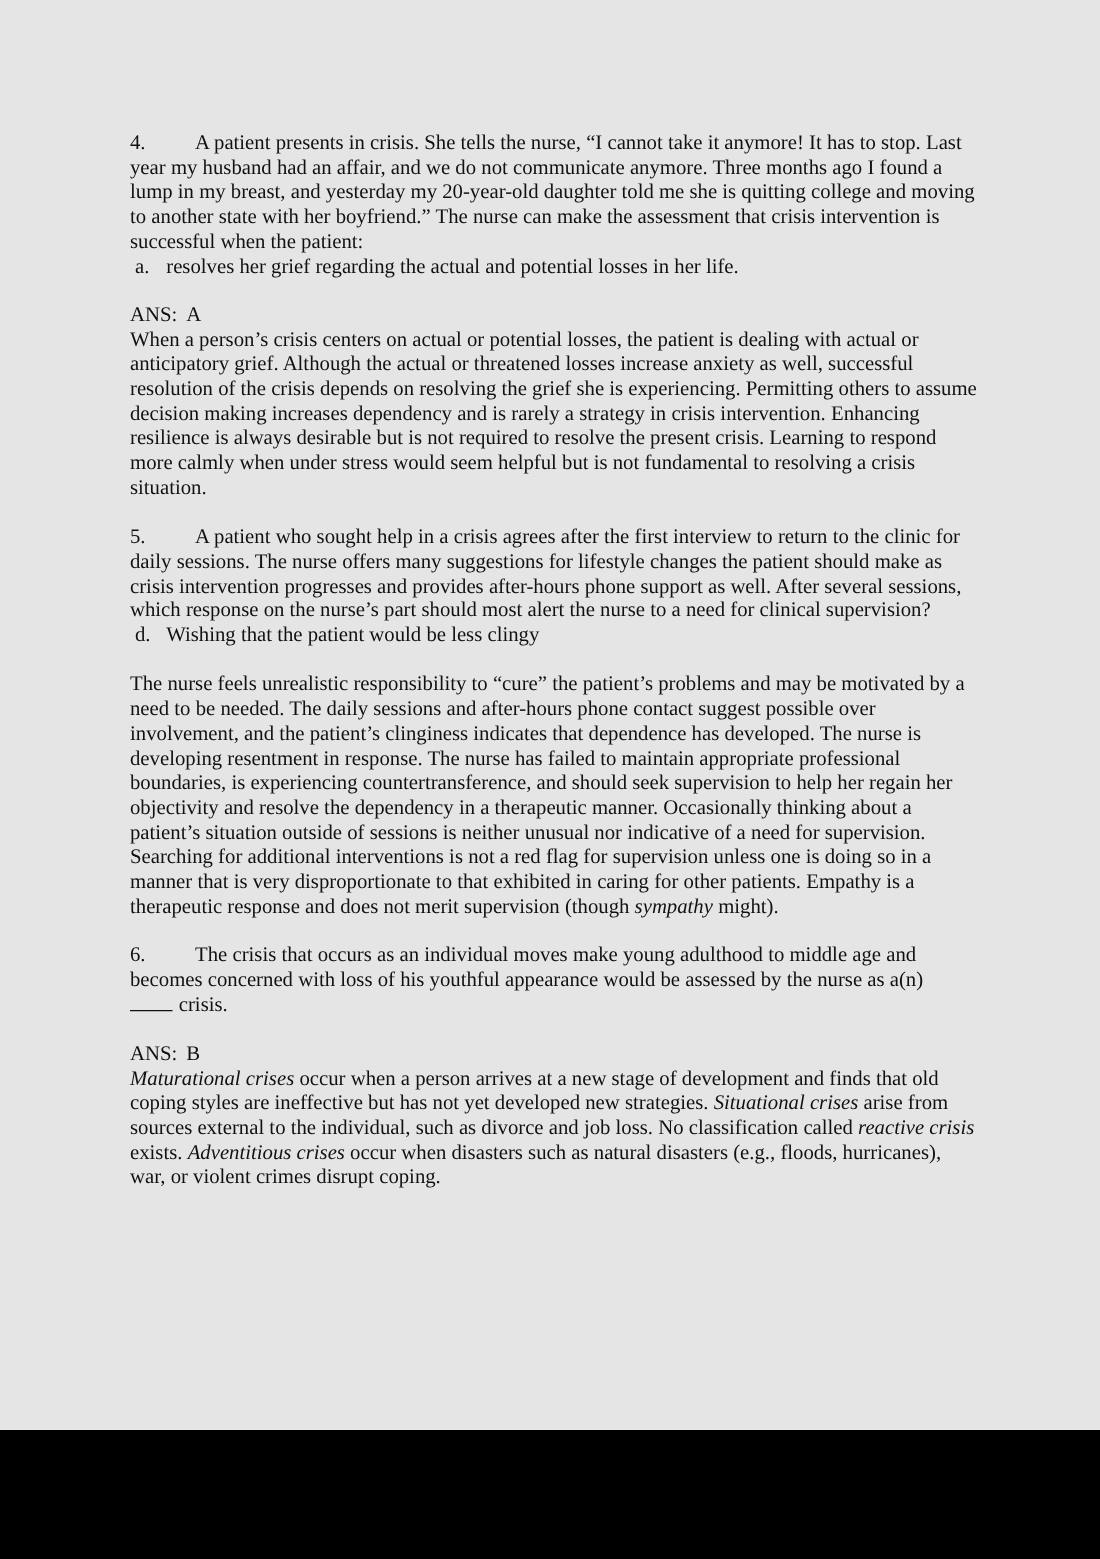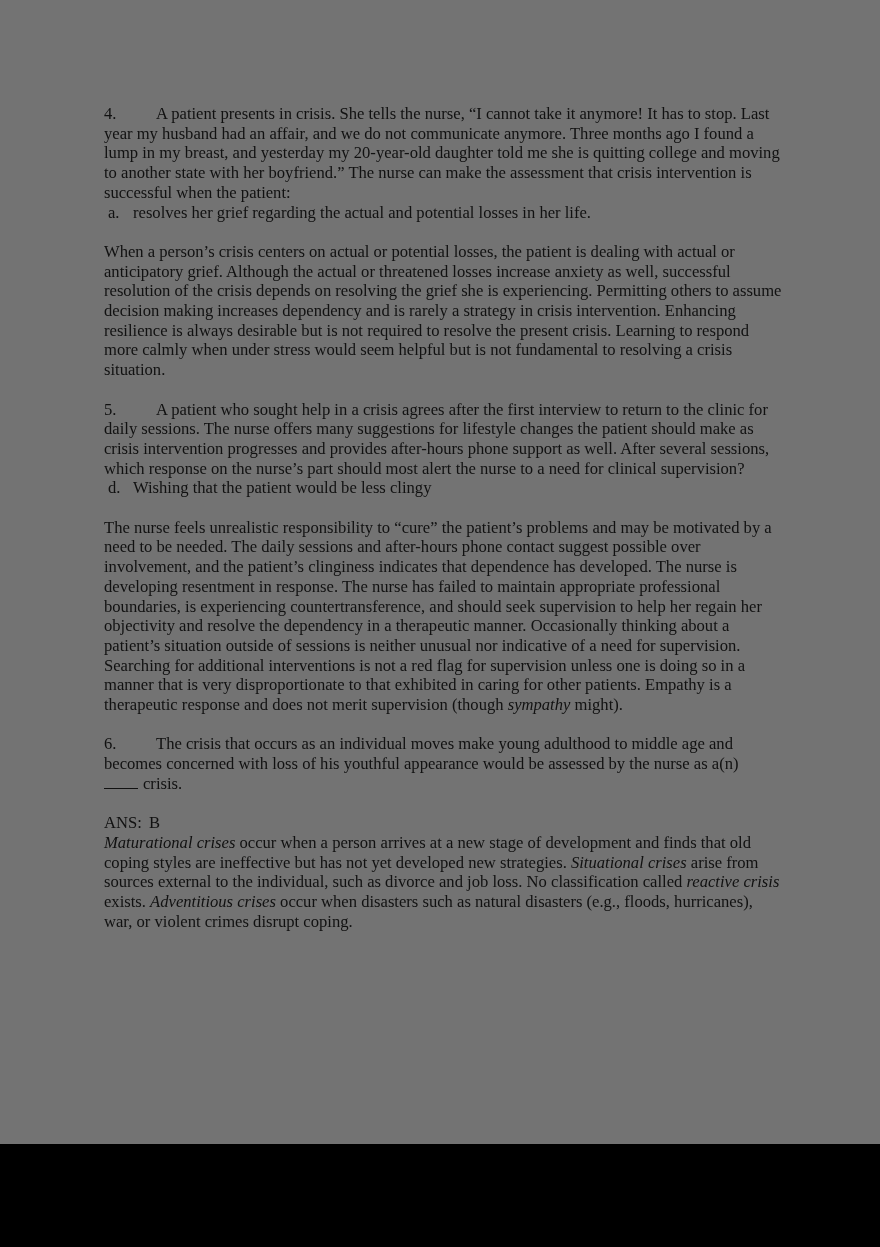--- a/index.html
+++ b/index.html
@@ -12,21 +12,21 @@
       height: 1247px;
       overflow: hidden;
       position: relative;
     }
     .page {
       position: absolute;
       left: 0;
       top: 0;
       width: 880px;
       height: 1144px;
-      background: #737373;
+      background: #e5e5e5;
     }
     .content {
       position: absolute;
       left: 104px;
       top: 104px;
       width: 680px;
       font-family: "Liberation Serif", serif;
       font-size: 16.6px;
       line-height: 19.7px;
       color: #111111;
@@ -74,20 +74,21 @@
 </head>
 <body>
 
 <div class="page">
   <div class="content">
 
     <div class="question-block">
       <p class="q-stem"><span class="q-num">4.</span><span>A patient presents in crisis. She tells the nurse, “I cannot take it anymore! It has to stop. Last year my husband had an affair, and we do not communicate anymore. Three months ago I found a lump in my breast, and yesterday my 20-year-old daughter told me she is quitting college and moving to another state with her boyfriend.” The nurse can make the assessment that crisis intervention is successful when the patient:</span></p>
       <p class="q-answer-choice"><span class="choice-letter">a.</span><span>resolves her grief regarding the actual and potential losses in her life.</span></p>
       <div class="ans-block">
+        <p class="ans-line"><span class="ans-label">ANS:</span><span>A</span></p>
         <p class="rationale">When a person’s crisis centers on actual or potential losses, the patient is dealing with actual or anticipatory grief. Although the actual or threatened losses increase anxiety as well, successful resolution of the crisis depends on resolving the grief she is experiencing. Permitting others to assume decision making increases dependency and is rarely a strategy in crisis intervention. Enhancing resilience is always desirable but is not required to resolve the present crisis. Learning to respond more calmly when under stress would seem helpful but is not fundamental to resolving a crisis situation.</p>
       </div>
     </div>
 
     <div class="spacer"></div>
 
     <div class="question-block">
       <p class="q-stem"><span class="q-num">5.</span><span>A patient who sought help in a crisis agrees after the first interview to return to the clinic for daily sessions. The nurse offers many suggestions for lifestyle changes the patient should make as crisis intervention progresses and provides after-hours phone support as well. After several sessions, which response on the nurse’s part should most alert the nurse to a need for clinical supervision?</span></p>
       <p class="q-answer-choice"><span class="choice-letter">d.</span><span>Wishing that the patient would be less clingy</span></p>
       <div class="ans-block">

